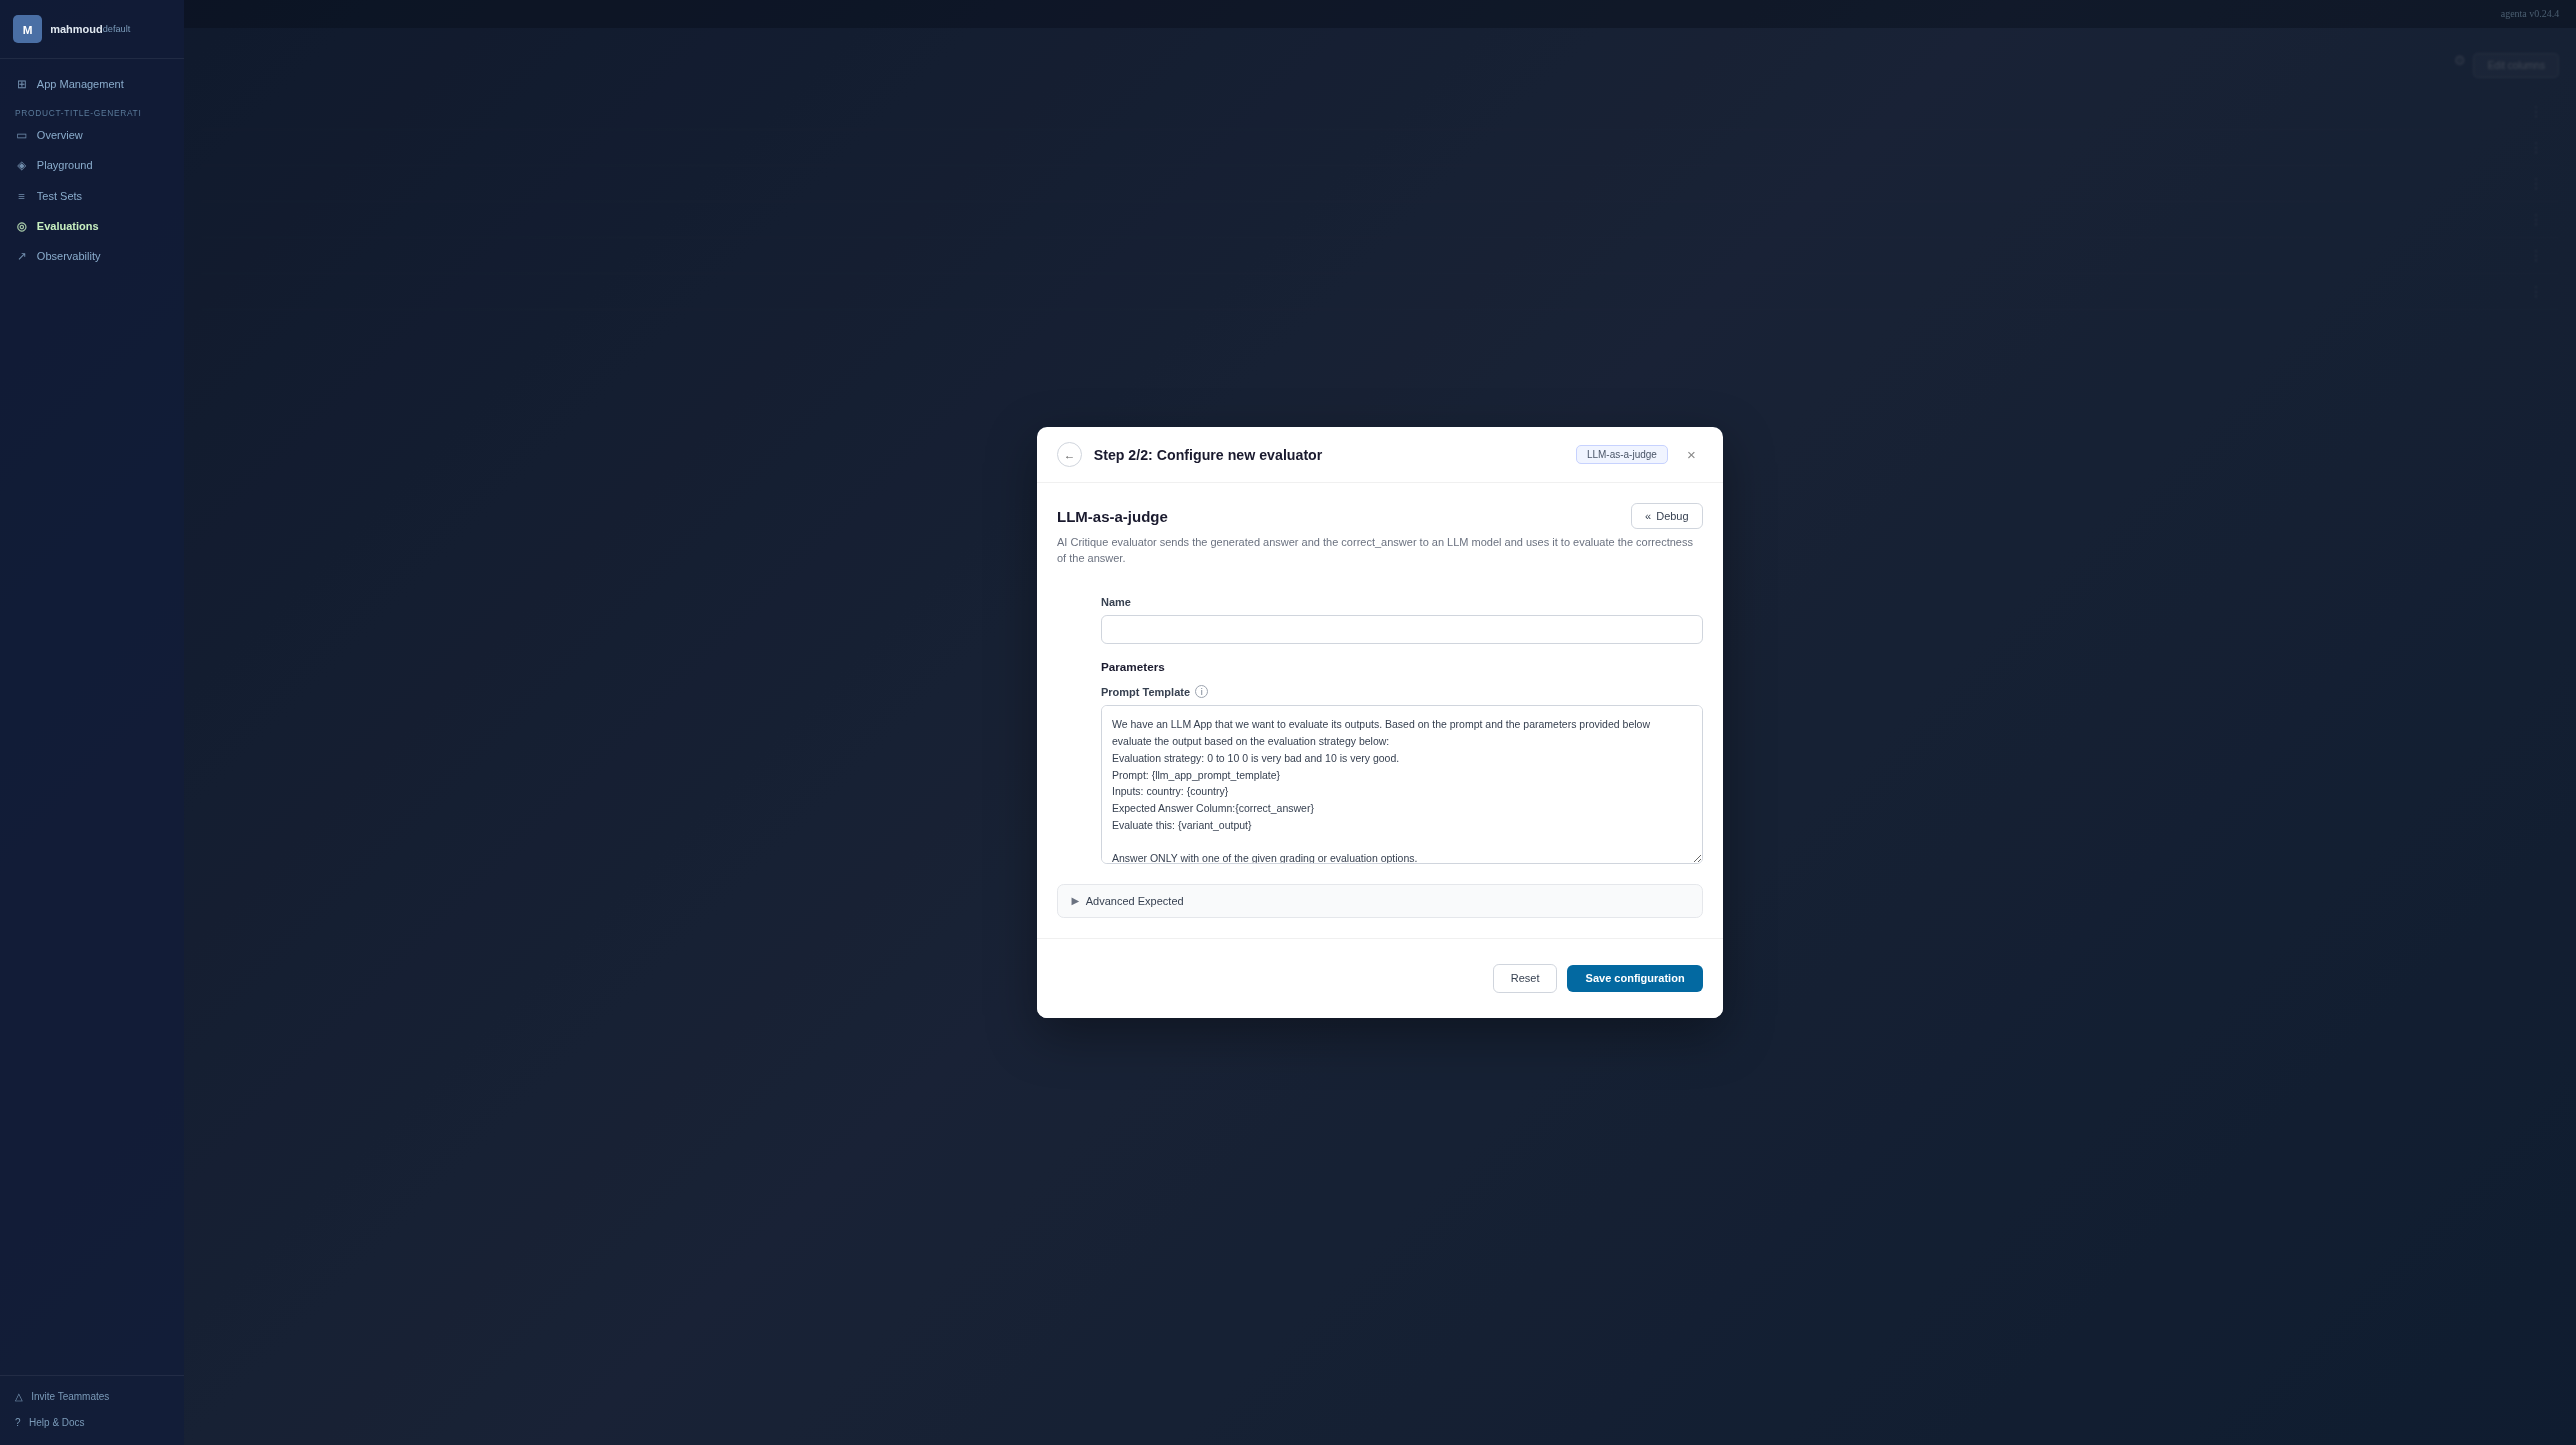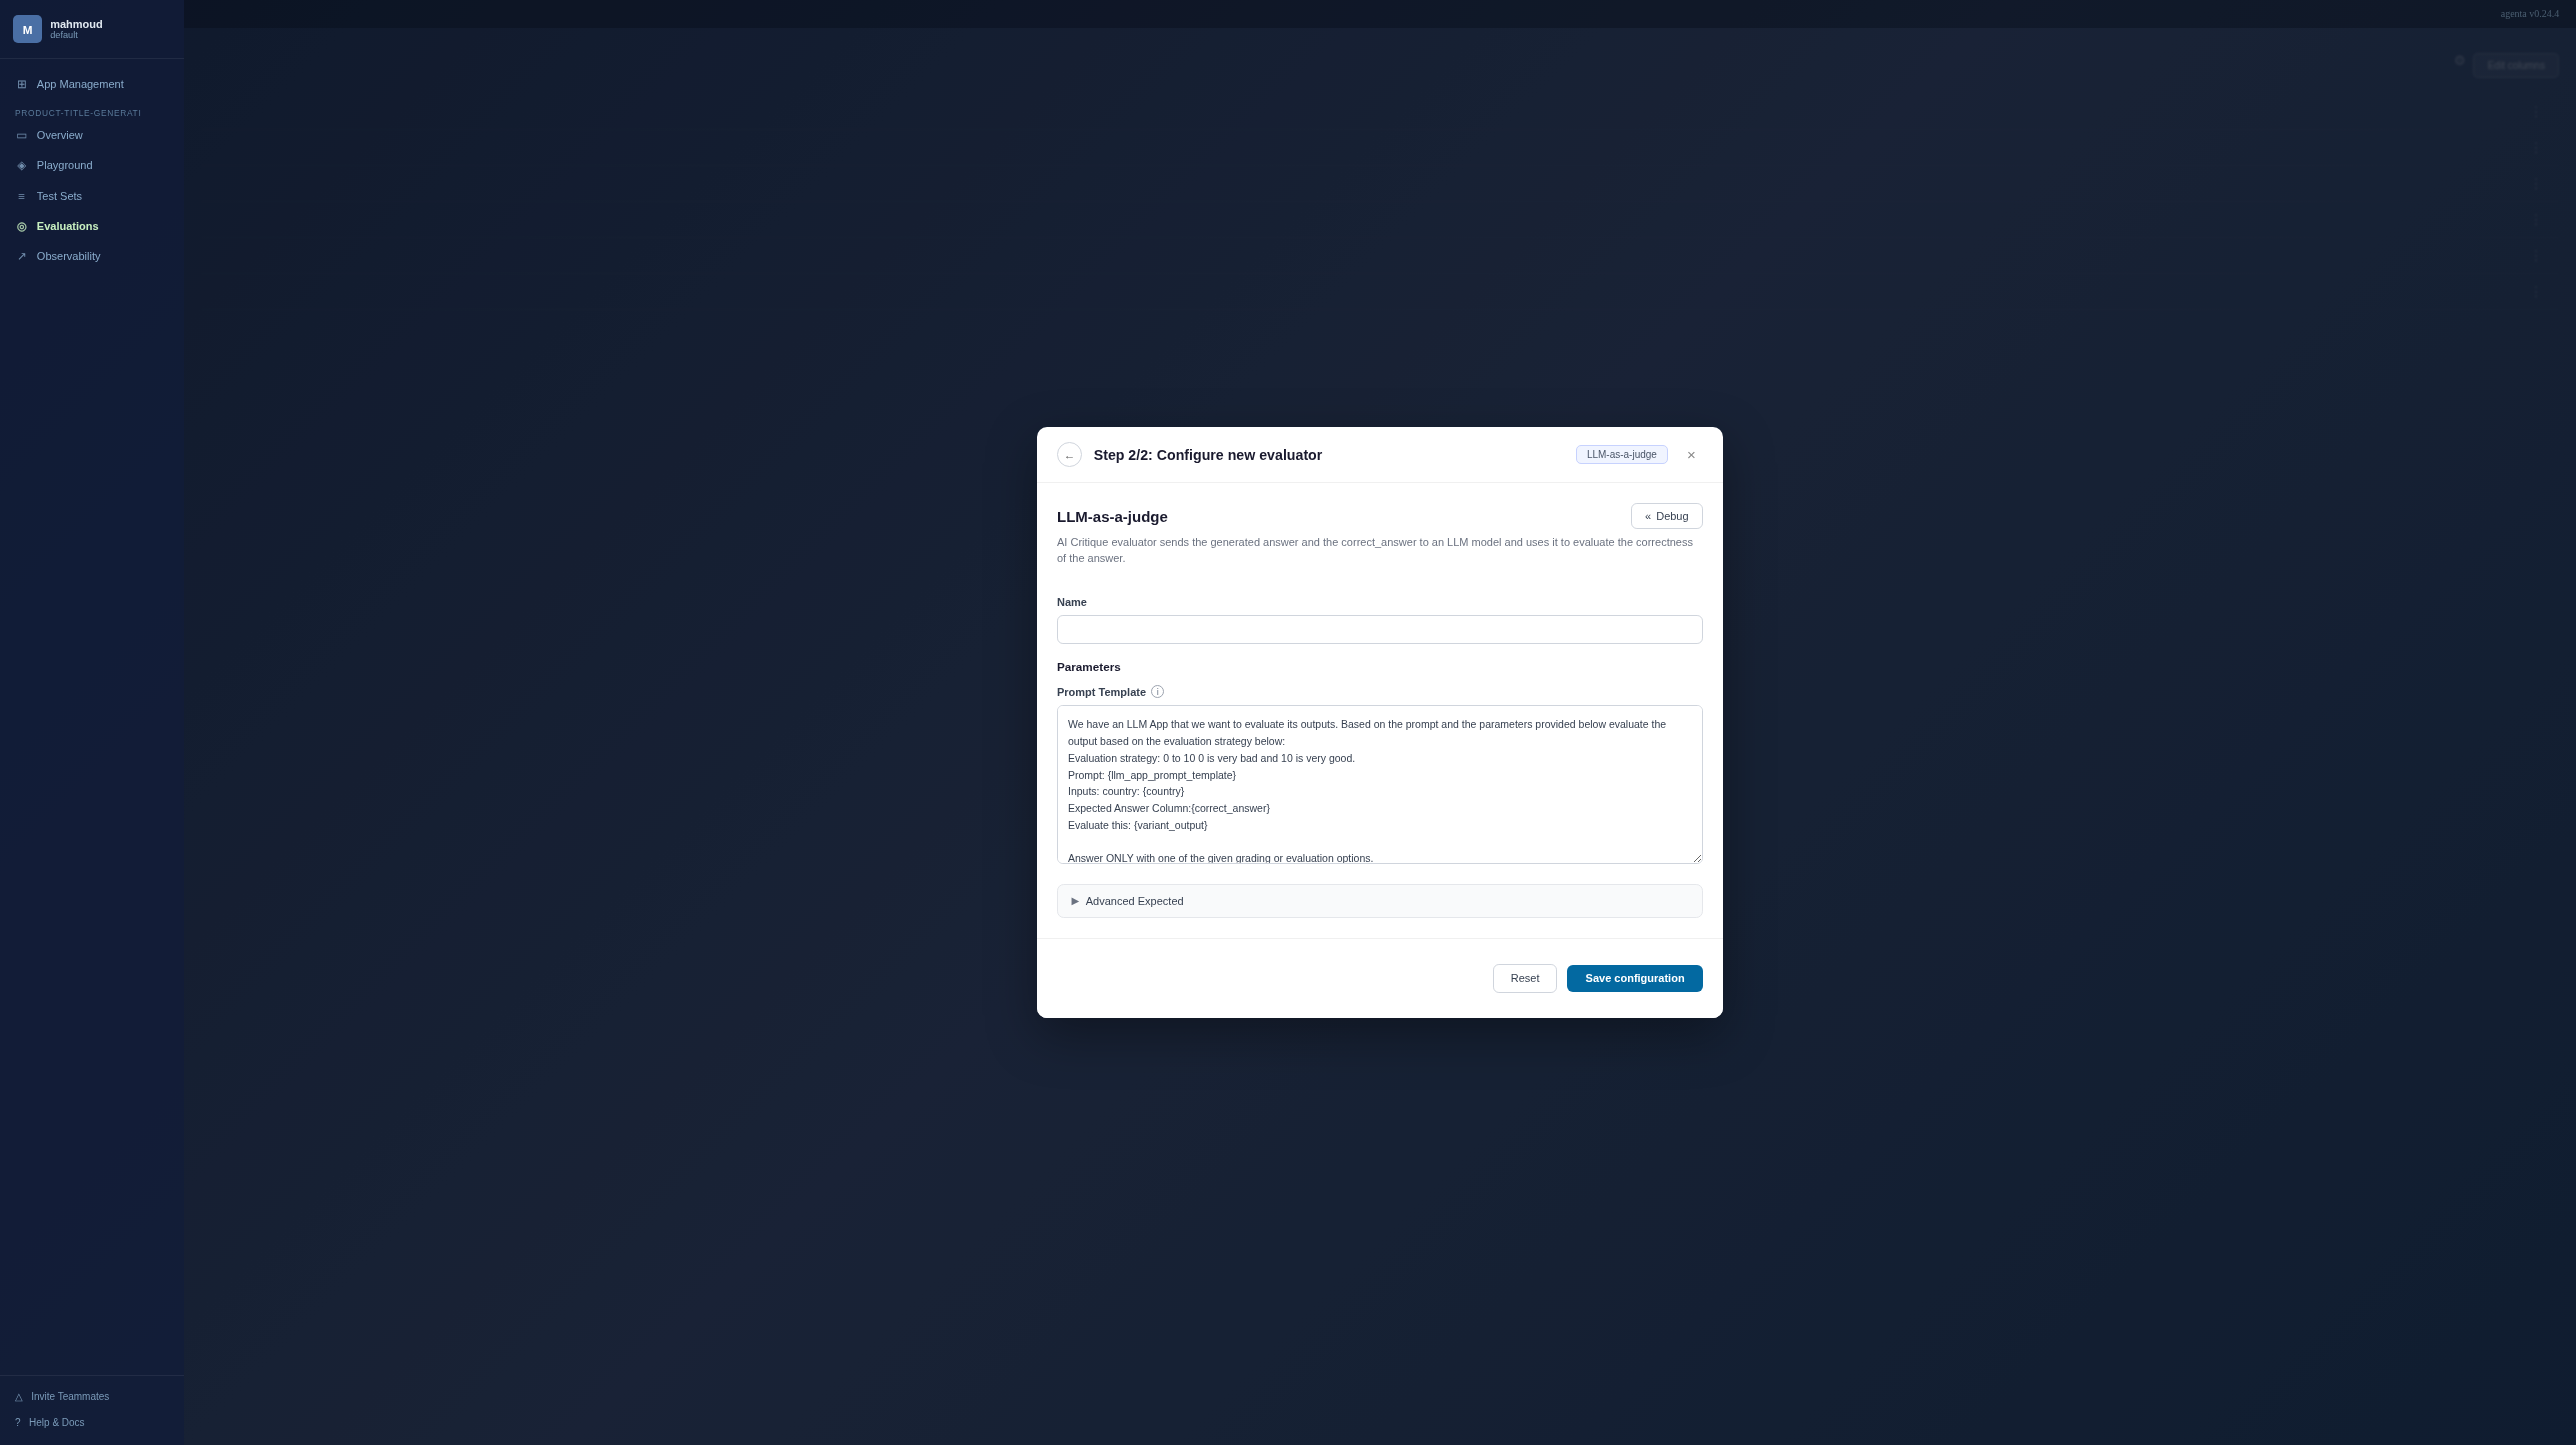--- a/index.html
+++ b/index.html
@@ -41,21 +41,22 @@
       display: flex;
       align-items: center;
       justify-content: center;
       font-weight: 700;
       color: #fff;
       font-size: 11.7px;
     }
 
     .sidebar-user-info {
       display: flex;
-      flex-direction: column;
+      flex-direction: row;
+      align-items: center;
     }
 
     .sidebar-username {
       font-size: 11px;
       font-weight: 600;
       color: #e0e8f0;
     }
 
     .sidebar-role {
       font-size: 9.2px;
@@ -267,20 +268,21 @@
 
     .evaluator-desc {
       font-size: 11px;
       color: #6b7280;
       margin-bottom: 29px;
       line-height: 1.5;
     }
 
     .form-section {
       margin-bottom: 16.7px;
+      margin-left: 44px;
     }
 
     .form-label {
       font-size: 11px;
       font-weight: 600;
       color: #374151;
       margin-bottom: 6.7px;
       display: flex;
       align-items: center;
       gap: 5px;

